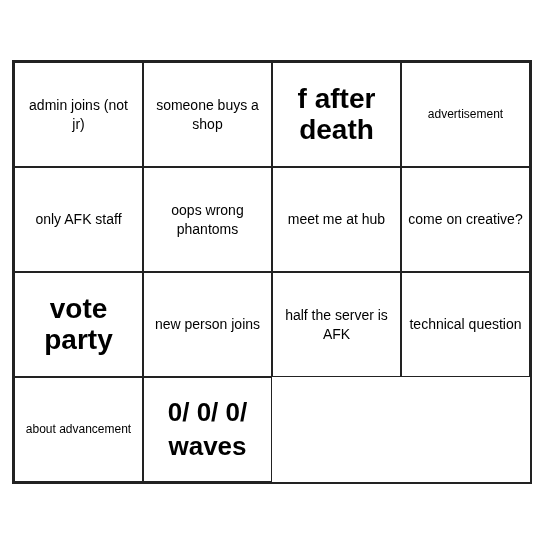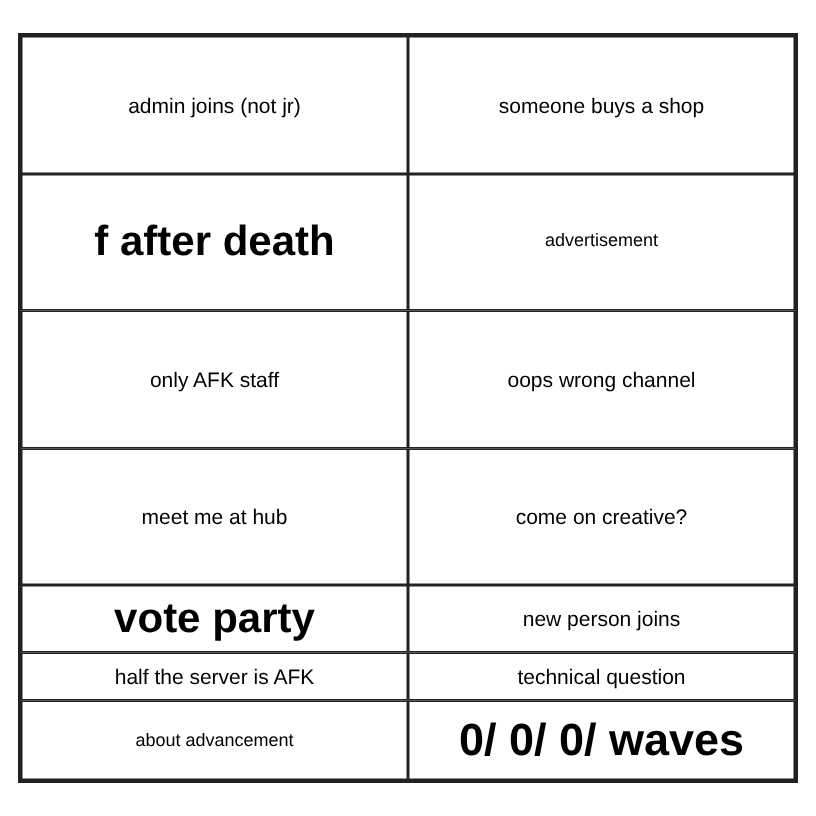--- a/index.html
+++ b/index.html
@@ -14,62 +14,62 @@
       justify-content: center;
       align-items: center;
       width: 544px;
       height: 544px;
       font-family: Arial, sans-serif;
     }
 
     .bingo-board {
       border: 2px solid #222;
       display: grid;
-      grid-template-columns: repeat(2, 1fr);
+      grid-template-columns: repeat(4, 1fr);
       grid-template-rows: repeat(4, 1fr);
       width: 520px;
-      height: 500px;
+      height: 424px;
     }
 
     .bingo-cell {
       border: 1.5px solid #222;
       display: flex;
       justify-content: center;
       align-items: center;
       text-align: center;
       padding: 6px;
       font-size: 14px;
       line-height: 1.3;
     }
 
     .bingo-cell.large-text {
       font-size: 28px;
       font-weight: bold;
       line-height: 1.1;
     }
 
     .bingo-cell.medium-text {
-      font-size: 30px;
+      font-size: 26px;
       font-weight: bold;
     }
 
     .bingo-cell.small-text {
       font-size: 12px;
     }
   </style>
 </head>
 <body>
 
 <div class="bingo-board">
 <div class="bingo-cell">admin joins (not jr)</div>
     <div class="bingo-cell">someone buys a shop</div>
     <div class="bingo-cell large-text">f after death</div>
     <div class="bingo-cell small-text">advertisement</div>
     <div class="bingo-cell">only AFK staff</div>
-    <div class="bingo-cell">oops wrong channel</div>
+    <div class="bingo-cell">oops wrong phantoms</div>
     <div class="bingo-cell">meet me at hub</div>
     <div class="bingo-cell">come on creative?</div>
     <div class="bingo-cell large-text">vote party</div>
     <div class="bingo-cell">new person joins</div>
     <div class="bingo-cell">half the server is AFK</div>
     <div class="bingo-cell">technical question</div>
     <div class="bingo-cell small-text">about advancement</div>
     <div class="bingo-cell medium-text">0/ 0/ 0/ waves</div>
   </div>
 

